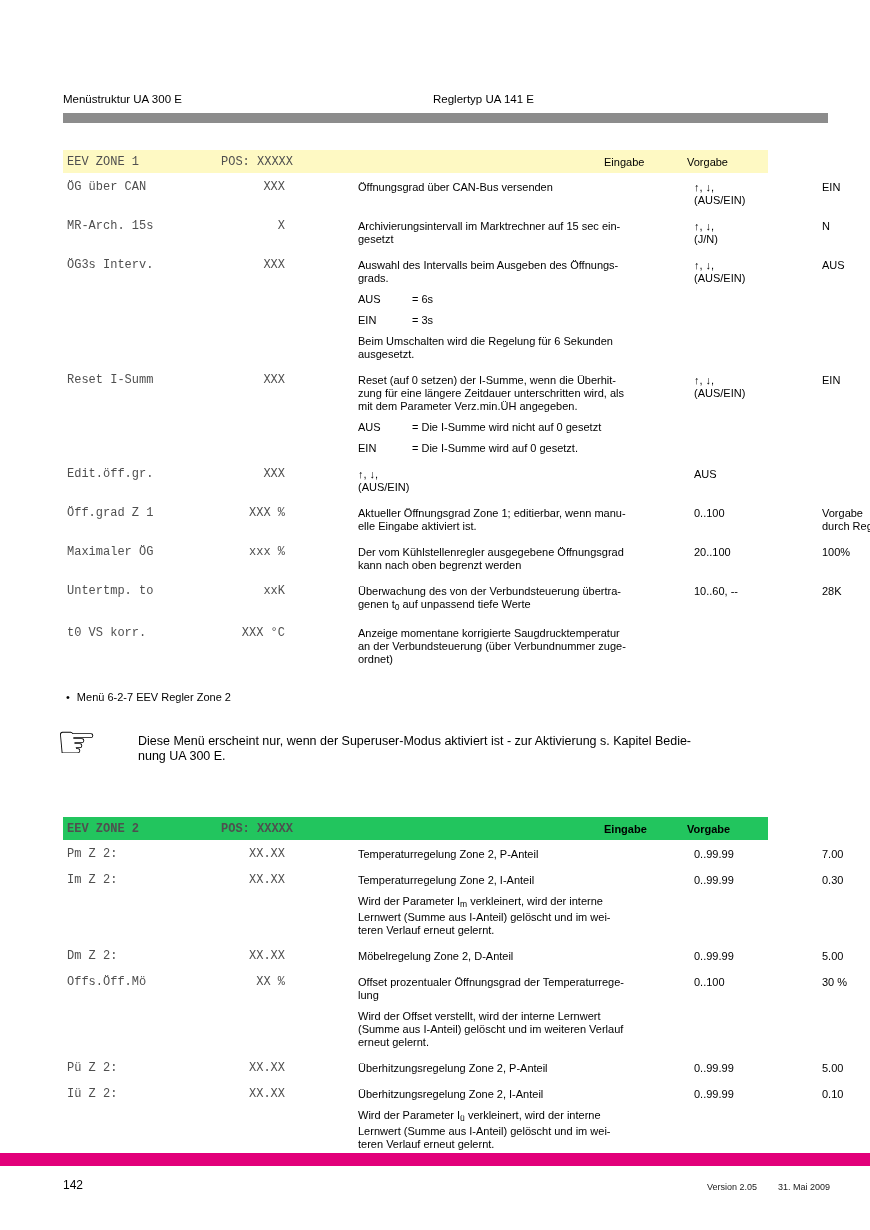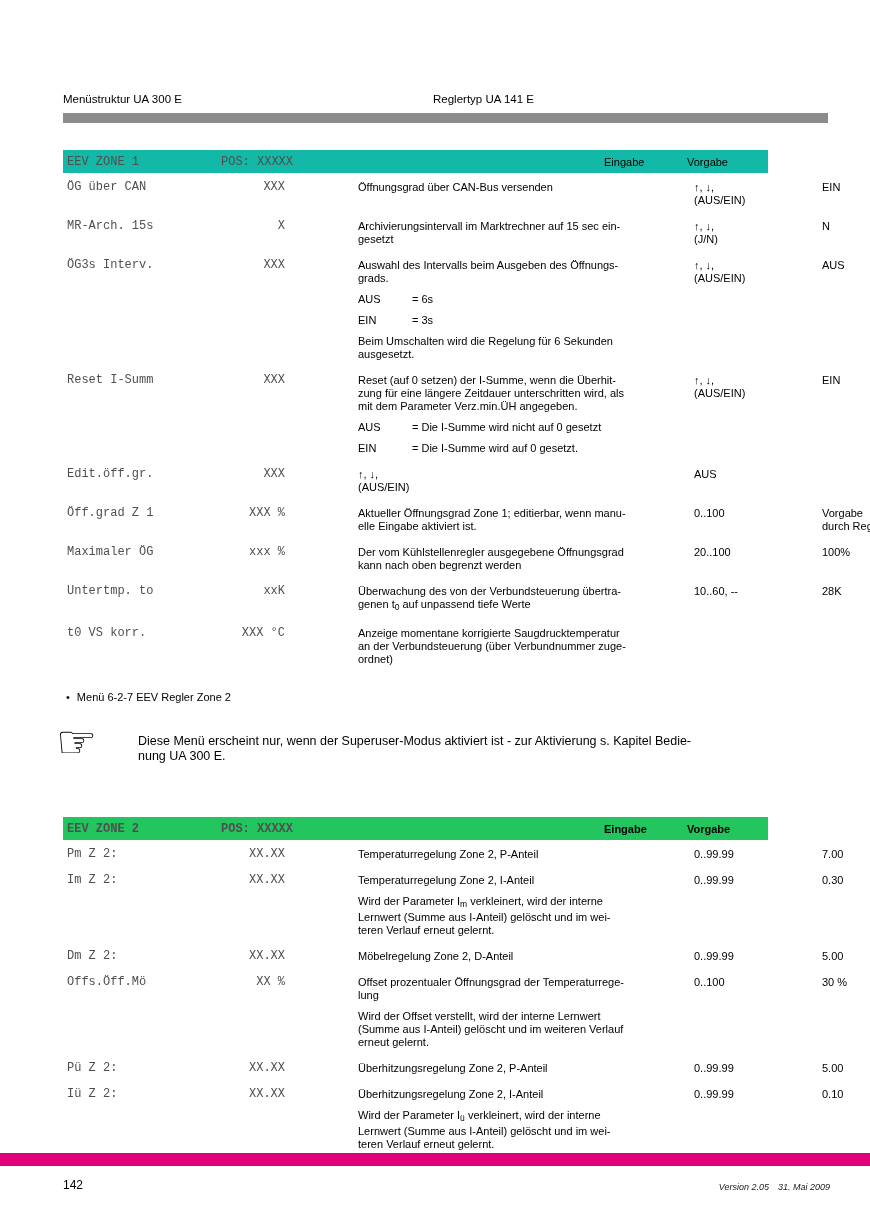--- a/index.html
+++ b/index.html
@@ -40,33 +40,33 @@
   #bullet .dot{margin-right:7px;}
   #note-icon{position:absolute;left:56px;top:719px;font-size:46px;line-height:1;
              font-family:"DejaVu Sans",sans-serif;color:#000;}
   #note-text{position:absolute;left:138px;top:734px;width:690px;font-size:12.5px;
              line-height:15px;white-space:pre-line;}
 
   
   #bottom-bar{position:absolute;left:0;top:1153px;width:870px;height:13px;}
   #page-num{position:absolute;left:63px;top:1178px;font-size:12px;text-align:center;}
   #version{position:absolute;right:40px;top:1182px;font-size:9px;color:#1a1a1a;
-           display:flex;gap:9px;white-space:nowrap;font-style:italic;}
+           display:flex;gap:21px;white-space:nowrap;}
 </style>
 </head>
 <body>
 
 <div class="page">
 
   <div class="hdr" id="hdr-left">Menüstruktur UA 300 E</div>
   <div class="hdr" id="hdr-center">Reglertyp UA 141 E</div>
   <div id="hdr-bar" style="background: rgb(140, 140, 140);"></div>
 
   <div class="tbl" id="table1">
-      <div class="t-head" style="background: #14b8a6;">
+      <div class="t-head" style="background: #fef9c3;">
         <div class="th-c1"><span class="mono">EEV ZONE 1</span><span class="mono pos">POS: XXXXX</span></div>
         <div></div>
         <div>Eingabe</div>
         <div>Vorgabe</div>
       </div>
       <div class="t-row">
         <div class="c-param">
           <span class="mono">ÖG über CAN</span>
           <span class="mono">XXX</span>
         </div>

